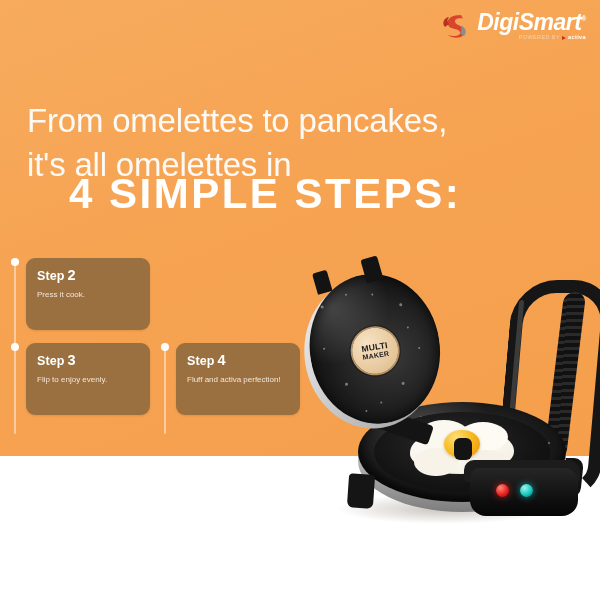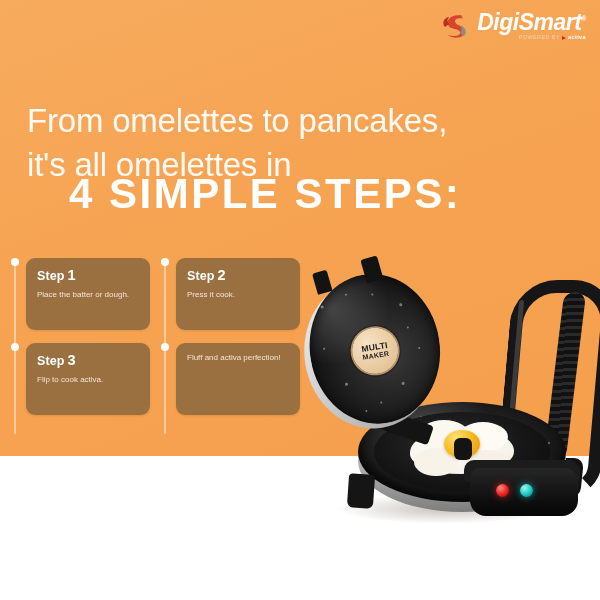--- a/index.html
+++ b/index.html
@@ -198,52 +198,45 @@
   <div class="main-head">4 SIMPLE STEPS:</div>
 
   <div class="steps">
 
     <div class="step-row">
       <div class="step-slot">
         <div class="rail"></div>
         <div class="rail-dot"></div>
         <div class="card">
           <div class="card-title">
-            <span>Step</span><span class="num">1</span>
-          </div>
-          <div class="card-desc">Place the batter or dough.</div>
-        </div>
-      </div>
-      <div class="step-slot">
-        <div class="rail"></div>
-        <div class="rail-dot"></div>
-        <div class="card">
-          <div class="card-title">
             <span>Step</span><span class="num">2</span>
           </div>
           <div class="card-desc">Press it cook.</div>
         </div>
       </div>
     </div>
 
     <div class="step-row">
       <div class="step-slot">
         <div class="rail"></div>
         <div class="rail-dot"></div>
         <div class="card">
           <div class="card-title">
             <span>Step</span><span class="num">3</span>
           </div>
-          <div class="card-desc">Flip to cook activa.</div>
+          <div class="card-desc">Flip to enjoy evenly.</div>
         </div>
       </div>
       <div class="step-slot">
         <div class="rail"></div>
         <div class="rail-dot"></div>
         <div class="card">
+          <div class="card-title">
+            <span>Step</span><span class="num">4</span>
+          </div>
           <div class="card-desc">Fluff and activa perfection!</div>
         </div>
       </div>
     </div>
 
   </div>
 
   <div class="product">
 
     <div class="shadow"></div>

